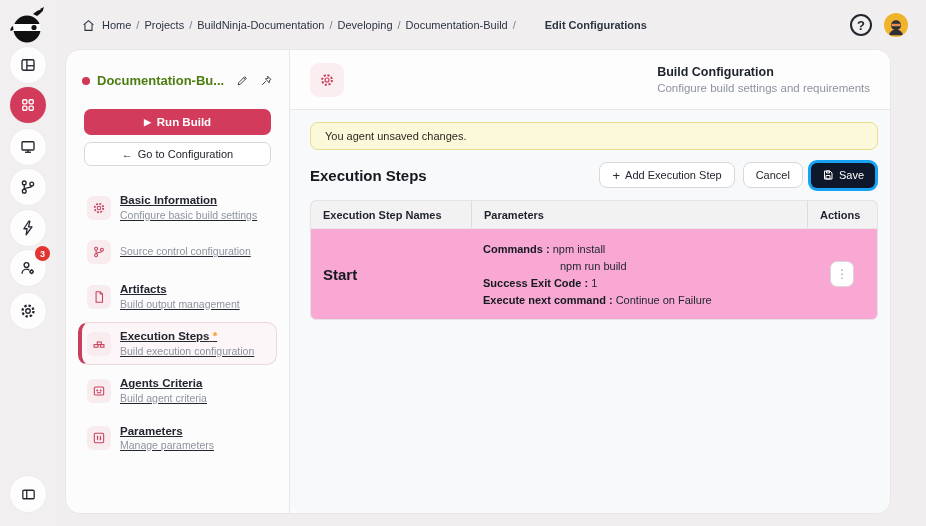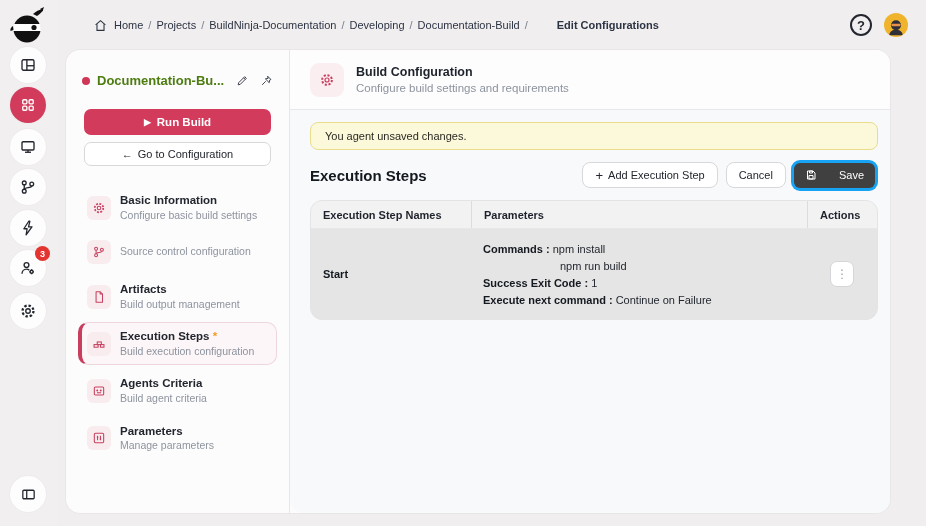--- a/index.html
+++ b/index.html
@@ -24,21 +24,21 @@
   .rail-btn.active { background:#d23b5b; color:#ffffff; }
   .rail-badge {
     position:absolute; top:-4px; right:-4px; min-width:15px; height:15px; border-radius:8px;
     background:#e3342f; color:#fff; font-size:9px; font-weight:bold;
     display:flex; align-items:center; justify-content:center; padding:0 3px;
   }
   .pos-1{top:47px} .pos-2{top:87px} .pos-3{top:129px} .pos-4{top:169px}
   .pos-5{top:210px} .pos-6{top:250px} .pos-7{top:293px} .pos-8{top:476px}
 
   
-  .topbar { position:absolute; left:76px; top:0; right:0; height:50px; display:flex; align-items:center; padding:0 18px; }
+  .topbar { position:absolute; left:64px; top:0; right:0; height:50px; display:flex; align-items:center; padding:0 18px; }
   .breadcrumb { display:flex; align-items:center; gap:5px; font-size:11px; color:#2c3443; }
   .breadcrumb .home-ic { color:#2c3443; margin-right:2px; }
   .crumb { cursor:pointer; white-space:nowrap; }
   .crumb.current { font-weight:bold; cursor:default;margin-left:24px; }
   .crumb-sep { color:#7a8090; }
   .topbar-right { margin-left:auto; display:flex; align-items:center; gap:12px; }
   .help-btn {
     width:22px; height:22px; border-radius:50%; border:2px solid #23262e;
     display:flex; align-items:center; justify-content:center;
     font-size:13px; font-weight:bold; color:#23262e; cursor:pointer; background:transparent;
@@ -66,39 +66,39 @@
     color:#fff; font-weight:bold; font-size:11.5px; width:calc(100% - 12px);
     display:flex; align-items:center; justify-content:center; gap:6px; cursor:pointer;
     font-family:inherit;
   }
   .goto-btn {
     margin:7px 6px 0 6px; height:24px; border:1px solid #d8d8da; border-radius:7px; background:#fff;
     color:#23262e; font-size:11px; width:calc(100% - 12px);
     display:flex; align-items:center; justify-content:center; gap:5px; cursor:pointer;
     font-family:inherit;
   }
-  .nav { margin-top:20px; display:flex; flex-direction:column; gap:4px; }
+  .nav { margin-top:20px; display:flex; flex-direction:column; gap:4px;text-decoration:underline; }
   .nav-item {
     display:flex; align-items:center; gap:9px; padding:6px 8px; border-radius:10px; cursor:pointer;
     border:1px solid transparent;
   }
   .nav-item.active {
     background:#fdf6f8; border:1px solid #eed6dd; border-left:4px solid #c73e5f; padding-left:5px;
   }
   .nav-ic {
     width:24px; height:24px; border-radius:6px; background:#f9ecef; color:#c7405f;
     display:flex; align-items:center; justify-content:center; flex-shrink:0;
   }
   .nav-title { font-size:11.5px; font-weight:bold; color:#23262e; line-height:1.35; }
   .nav-star { color:#f59a23; font-weight:bold; }
   .nav-sub { font-size:10.5px; color:#8d939e; line-height:1.3; }
 
   
   .main { flex:1; display:flex; flex-direction:column; min-width:0; }
-  .main-head { height:60px; display:flex; align-items:center; gap:12px; padding:0 20px; border-bottom:1px solid #e8e8ea; background:#fdfdfe; border-radius:0 14px 0 0; }
+  .main-head { height:60px; display:flex; align-items:center; gap:12px; padding:0 20px; border-bottom:1px solid #e8e8ea; background:#fdfdfe; border-radius:0 14px 0 0;justify-content:space-between; }
   .main-head-badge { width:34px; height:34px; border-radius:9px; background:#fbeef1; color:#c7405f; display:flex; align-items:center; justify-content:center; }
   .main-title { font-size:12.5px; font-weight:bold; color:#1e222b; }
   .main-sub { font-size:11.5px; color:#8d939e; margin-top:3px; }
   .main-body { flex:1; background:#f8f9fa; border-radius:0 0 14px 14px; padding:12px 12px 12px 20px; overflow:hidden; }
 
   .alert {
     background:#fcf8da; border:1px solid #e9dc8e; border-radius:8px; height:28px;
     display:flex; align-items:center; padding:0 14px; font-size:11px; color:#2a2a22;
     margin-bottom:12px;
   }
@@ -106,36 +106,36 @@
   .section-row { display:flex; align-items:center; margin:6px 0 12px 0; }
   .section-title { font-size:15px; font-weight:bold; color:#14181f; }
   .section-actions { margin-left:auto; display:flex; align-items:center; gap:8px; }
   .btn-outline {
     height:26px; background:#fff; border:1px solid #d8d8da; border-radius:8px;
     font-size:11px; color:#23262e; padding:0 12px; cursor:pointer; font-family:inherit;
     display:flex; align-items:center; gap:5px;
   }
   .btn-outline .plus { font-size:13px; line-height:1; }
   .btn-save {
-    height:25px; background:#404040; border:none; border-radius:6px;
+    height:25px; background:#0f172a; border:none; border-radius:6px;
     font-size:11px; color:#fff; padding:0 11px; cursor:pointer; font-family:inherit;
-    display:flex; align-items:center; gap:22px;
+    display:flex; align-items:center; gap:5px;
     box-shadow:0 0 0 3px #17a2f3; margin-right:3px;
   }
 
-  .table { background:#e5e5e5; border:1px solid #e4e4e7; border-radius:12px; overflow:hidden; }
+  .table { background:#f9a8d4; border:1px solid #e4e4e7; border-radius:6px; overflow:hidden; }
   .t-head { display:flex; background:#f2f2f3; height:27px; align-items:stretch; font-size:11px; font-weight:bold; color:#1e222b; }
   .t-col { display:flex; align-items:center; padding:0 12px; }
   .t-col + .t-col { border-left:1px solid #dcdcdf; }
   .col-name { width:160px; flex-shrink:0; }
   .col-params { flex:1; }
   .col-actions { width:70px; flex-shrink:0; }
   .t-row { display:flex; border-top:1px solid #e7e7ea; font-size:11px; }
   .t-cell { padding:10px 12px; }
-  .cell-name { width:160px; flex-shrink:0; display:flex; align-items:center; font-weight:bold; color:#14181f; font-size:11px; }
+  .cell-name { width:160px; flex-shrink:0; display:flex; align-items:center; font-weight:bold; color:#14181f; font-size:15px; }
   .cell-params { flex:1; padding-top:12px; }
   .param-line { line-height:1.55; color:#23272f; }
   .param-line b { color:#14181f; }
   .param-line.indent { padding-left:77px; }
   .cell-actions { width:70px; flex-shrink:0; display:flex; align-items:center; justify-content:center; }
   .kebab-btn {
     width:24px; height:26px; border:1px solid #d6d6da; border-radius:7px; background:#fff;
     color:#9aa0a6; font-size:12px; cursor:pointer; display:flex; align-items:center; justify-content:center;
     font-family:inherit; letter-spacing:0;
   }

